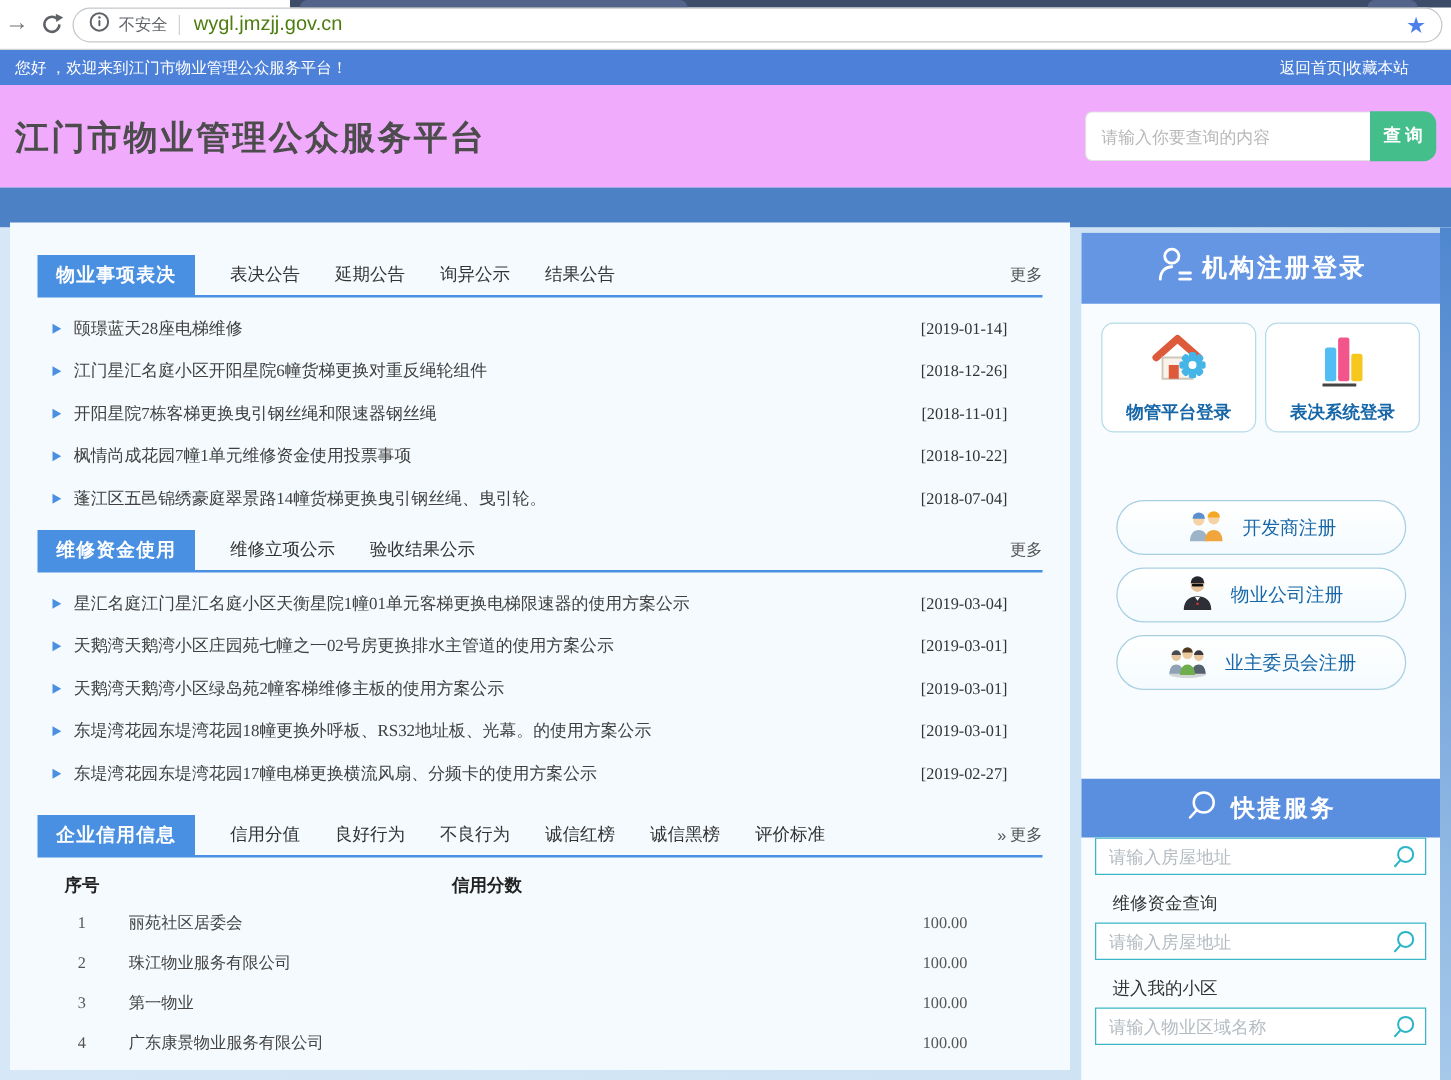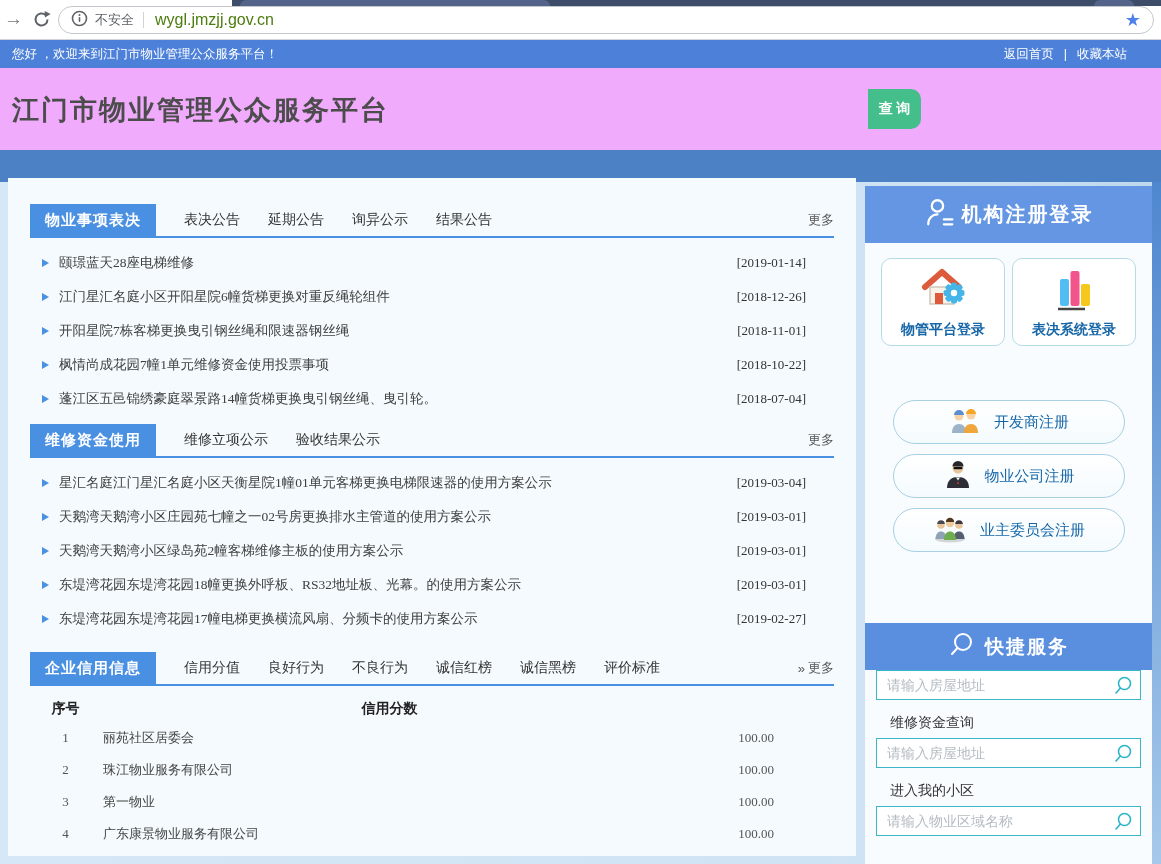--- a/index.html
+++ b/index.html
@@ -15,21 +15,21 @@
   #fwd-arrow { position:absolute; left:4px; top:8px; font-size:19px; color:#757575; cursor:default; }
   #reload-btn { position:absolute; left:32px; top:10px; }
   #urlbar { position:absolute; left:58px; top:6px; width:1096px; height:28px; border:1.5px solid #c4c8cc; border-radius:15px; background:#fff; display:flex; align-items:center; padding:0 12px; }
   #security-text { font-size:13px; color:#5f6368; margin-left:7px; }
   .url-sep { width:1px; height:16px; background:#cfd3d8; margin:0 11px 0 9px; }
   #url-text { font-size:16px; color:#4d7c0f; }
   #star-icon { margin-left:auto; font-size:18px; color:#4d80e8; line-height:1; }
 
   
   #welcome { position:absolute; left:0; top:40px; width:1161px; height:28px; background:#4d80d8; display:flex; align-items:center; padding:0 12px; color:#fff; font-size:12.5px; }
-  #welcome .links { margin-left:auto; display:flex; align-items:center; gap:10px; padding-right:22px; }
+  #welcome .links { margin-left:auto; display:flex; align-items:center; padding-right:22px; }
   #welcome .links span { cursor:pointer; }
 
   
   #siteheader { position:absolute; left:0; top:68px; width:1161px; height:82px; background:#f0abfc; }
   #site-title { position:absolute; left:12px; top:24px; font-size:27px; font-weight:bold; color:#4c4c4c; letter-spacing:2px; }
   #searchbox { position:absolute; left:868px; top:21px; display:flex; height:40px; }
   #search-input { width:228px; height:40px; border:1px solid #e2e2e2; border-right:none; border-radius:6px 0 0 6px; padding:0 12px; font-size:13.5px; color:#333; outline:none; font-family:inherit; }
   #search-input::placeholder { color:#b8b8b8; }
   #search-btn { width:53px; height:40px; background:#44be8b; color:#fff; border:none; border-radius:0 10px 10px 0; font-size:14px; font-weight:bold; cursor:pointer; font-family:Liberation Serif, serif; }
 
@@ -56,21 +56,21 @@
   .ct-c1 { text-align:center; font-size:13px; color:#555; font-family:"Liberation Serif","DejaVu Serif",serif; }
   .ct-c2 { padding-left:10px; font-size:13px; color:#444; font-family:"Liberation Serif","DejaVu Serif",serif; }
   .ct-c3 { text-align:center; font-size:13px; color:#555; font-family:"Liberation Serif","DejaVu Serif",serif; }
   .ct-head .ct-c1, .ct-head .ct-c2, .ct-head .ct-c3 { font-family:inherit; text-align:center; padding-left:0; }
   .ct-name { cursor:pointer; }
 
   
   #sidebar { position:absolute; left:865px; top:186px; width:287px; height:678px; background:#f8fcfe; overflow:hidden; }
   .sb-header { height:57px; background:#6496e4; display:flex; align-items:center; justify-content:center; gap:4px; }
   .sb-header-label { color:#fff; font-size:20px; font-weight:bold; letter-spacing:2px; }
-  .cards { display:flex; justify-content:center; gap:7px; margin-top:15px; }
+  .cards { display:flex; justify-content:center; gap:7px; margin-top:15px;font-family:Liberation Mono, monospace; }
   .card { width:124px; height:88px; background:#fff; border:1px solid #b5dbe9; border-radius:10px; display:flex; flex-direction:column; align-items:center; justify-content:center; gap:5px; cursor:pointer; }
   .card-label { font-size:14px; font-weight:bold; color:#1767a8; }
   .pills { margin-top:54px; display:flex; flex-direction:column; align-items:center; gap:10px; }
   .pill { width:232px; height:44px; border:1px solid #a9cfe2; border-radius:22px; background:linear-gradient(180deg,#ffffff,#f4fbfe); display:flex; align-items:center; justify-content:center; gap:12px; cursor:pointer; }
   .pill-label { font-size:15px; color:#1767a8; }
   .quick-header { margin-top:71px; height:47px; background:#5a8fdf; display:flex; align-items:center; justify-content:center; gap:10px; }
   .quick-label { color:#fff; font-size:19px; font-weight:bold; letter-spacing:2px; }
   .svc-label { font-size:14px; color:#333; margin:14px 0 6px 25px; }
   .svc-wrap { position:relative; width:265px; margin:0 auto; }
   .svc-input { width:265px; height:30px; border:1px solid #3ab6c8; padding:0 34px 0 10px; font-size:14px; color:#333; background:#fff; outline:none; font-family:inherit; }
@@ -113,20 +113,21 @@
     <span class="links">
       <span>返回首页</span>
       <span>|</span>
       <span>收藏本站</span>
     </span>
   </div>
 
   <div id="siteheader">
     <div id="site-title">江门市物业管理公众服务平台</div>
     <div id="searchbox">
+      <input id="search-input" placeholder="请输入你要查询的内容" style="">
       <button id="search-btn">查 询</button>
     </div>
   </div>
 
   <div id="band"></div>
   <div id="mainbg"></div>
   <div id="edgestrip"></div>
 
   <div id="leftpanel">
 

